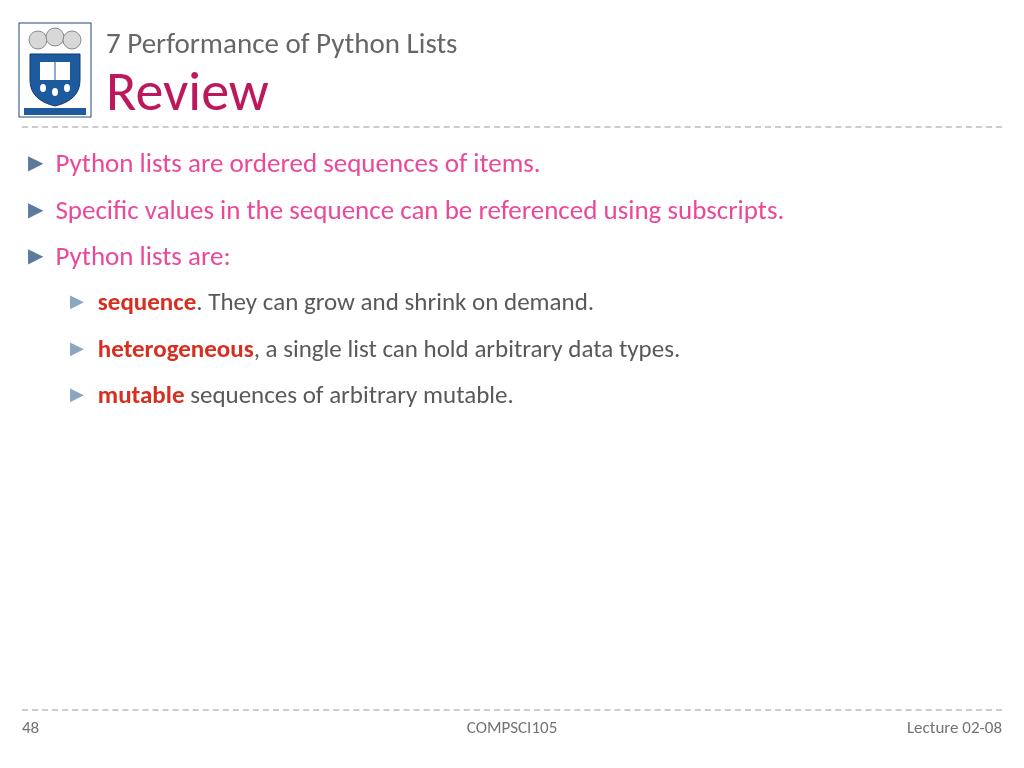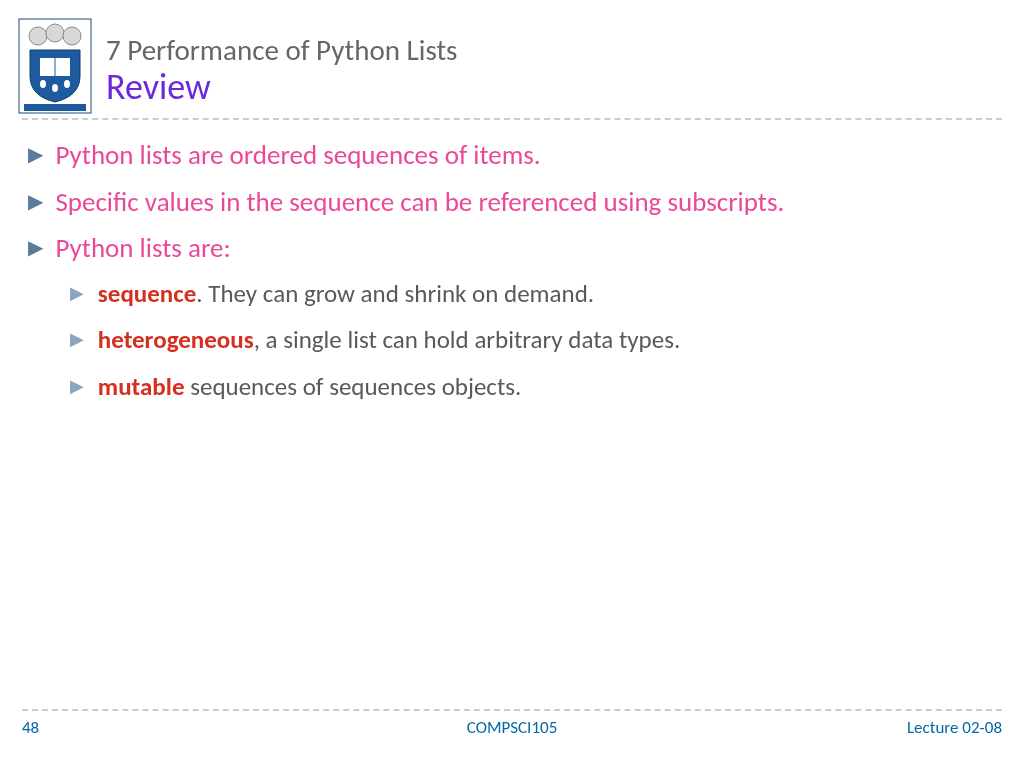--- a/index.html
+++ b/index.html
@@ -25,22 +25,22 @@
     .title-block {
       padding-top: 8px;
     }
     .supertitle {
       font-size: 29px;
       color: #666666;
       font-weight: 400;
       line-height: 1.2;
     }
     .title {
-      font-size: 36px;
-      color: #6d28d9;
+      font-size: 56px;
+      color: #be185d;
       font-weight: 400;
       line-height: 1.1;
     }
     .divider-top {
       border: none;
       border-top: 2px dashed #cccccc;
       margin: 4px 22px 0 22px;
     }
     .content {
       padding: 18px 28px 0 28px;
@@ -95,21 +95,21 @@
     .divider-bottom {
       border: none;
       border-top: 2px dashed #cccccc;
       margin: 0 22px 6px 22px;
     }
     .footer-row {
       display: flex;
       justify-content: space-between;
       padding: 0 22px;
       font-size: 17px;
-      color: #0369a1;
+      color: #737373;
     }
     .footer-center {
       position: absolute;
       left: 50%;
       transform: translateX(-50%);
     }
   </style>
 </head>
 <body>
 
@@ -162,21 +162,21 @@
       <span class="sub-text"><span class="hl">sequence</span><span>. They can grow and shrink on demand.</span></span>
     </div>
 
     <div class="sub-item">
       <span class="sub-bullet-icon">▶</span>
       <span class="sub-text"><span class="hl">heterogeneous</span><span>, a single list can hold arbitrary data types.</span></span>
     </div>
 
     <div class="sub-item">
       <span class="sub-bullet-icon">▶</span>
-      <span class="sub-text"><span class="hl">mutable</span><span> sequences of sequences objects.</span></span>
+      <span class="sub-text"><span class="hl">mutable</span><span> sequences of arbitrary mutable.</span></span>
     </div>
 
   </div>
 </div>
 
 <div class="footer">
   <hr class="divider-bottom">
   <div class="footer-row">
     <span>48</span>
     <span class="footer-center">COMPSCI105</span>

